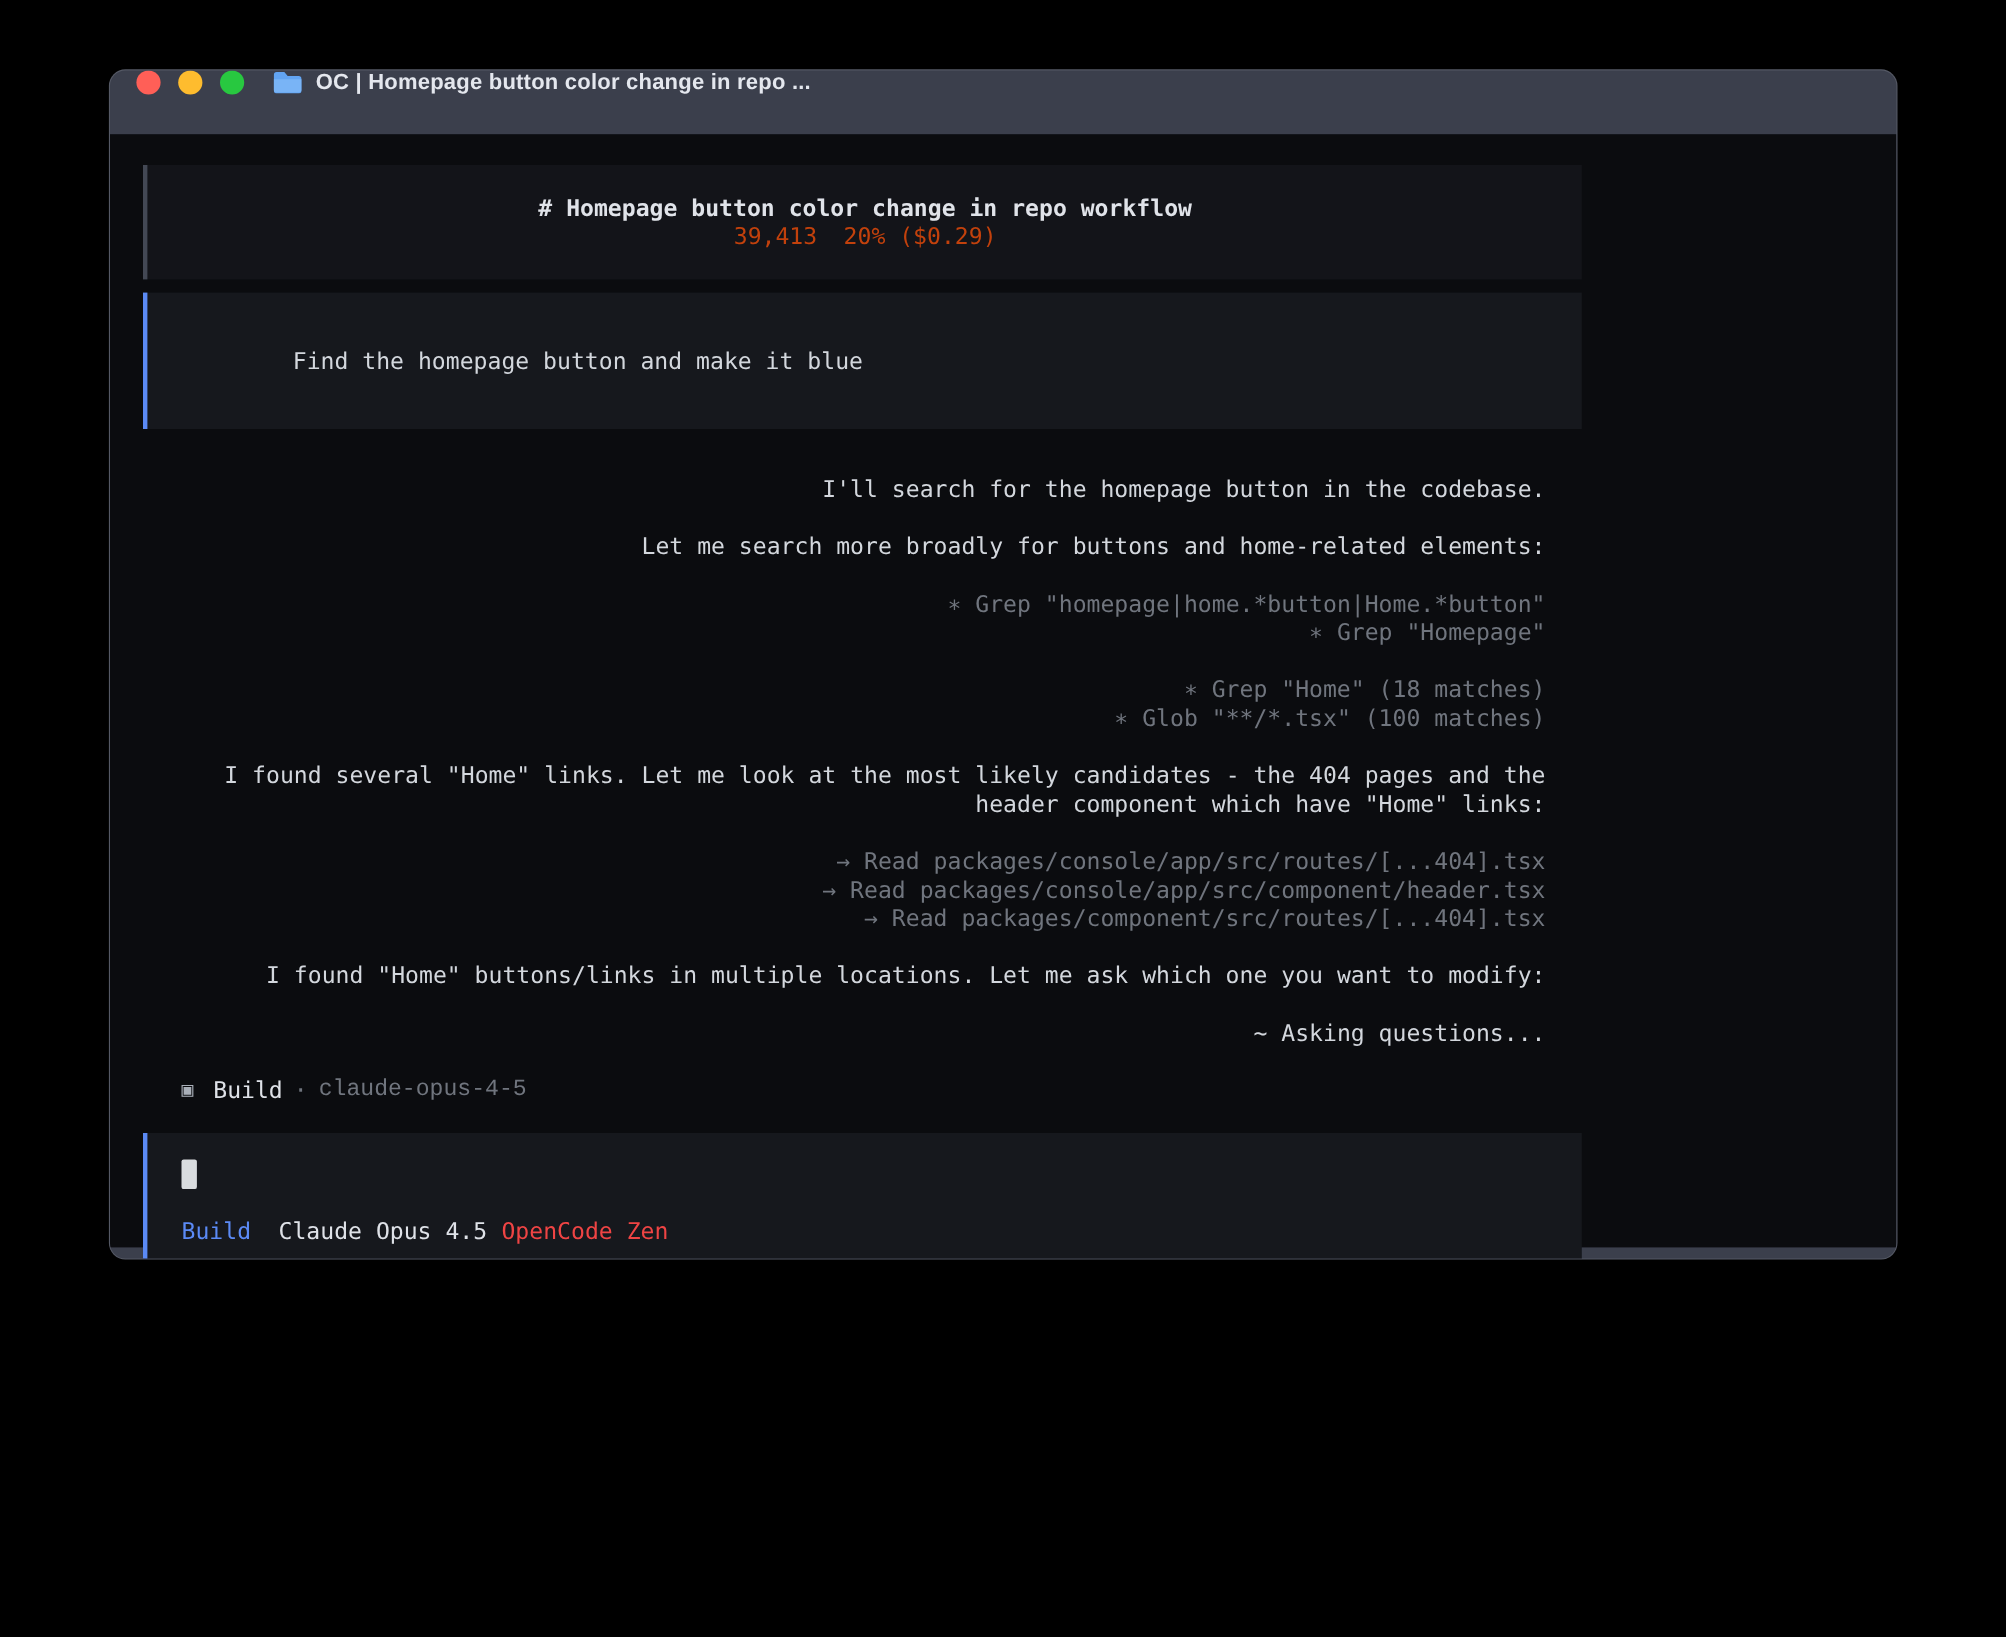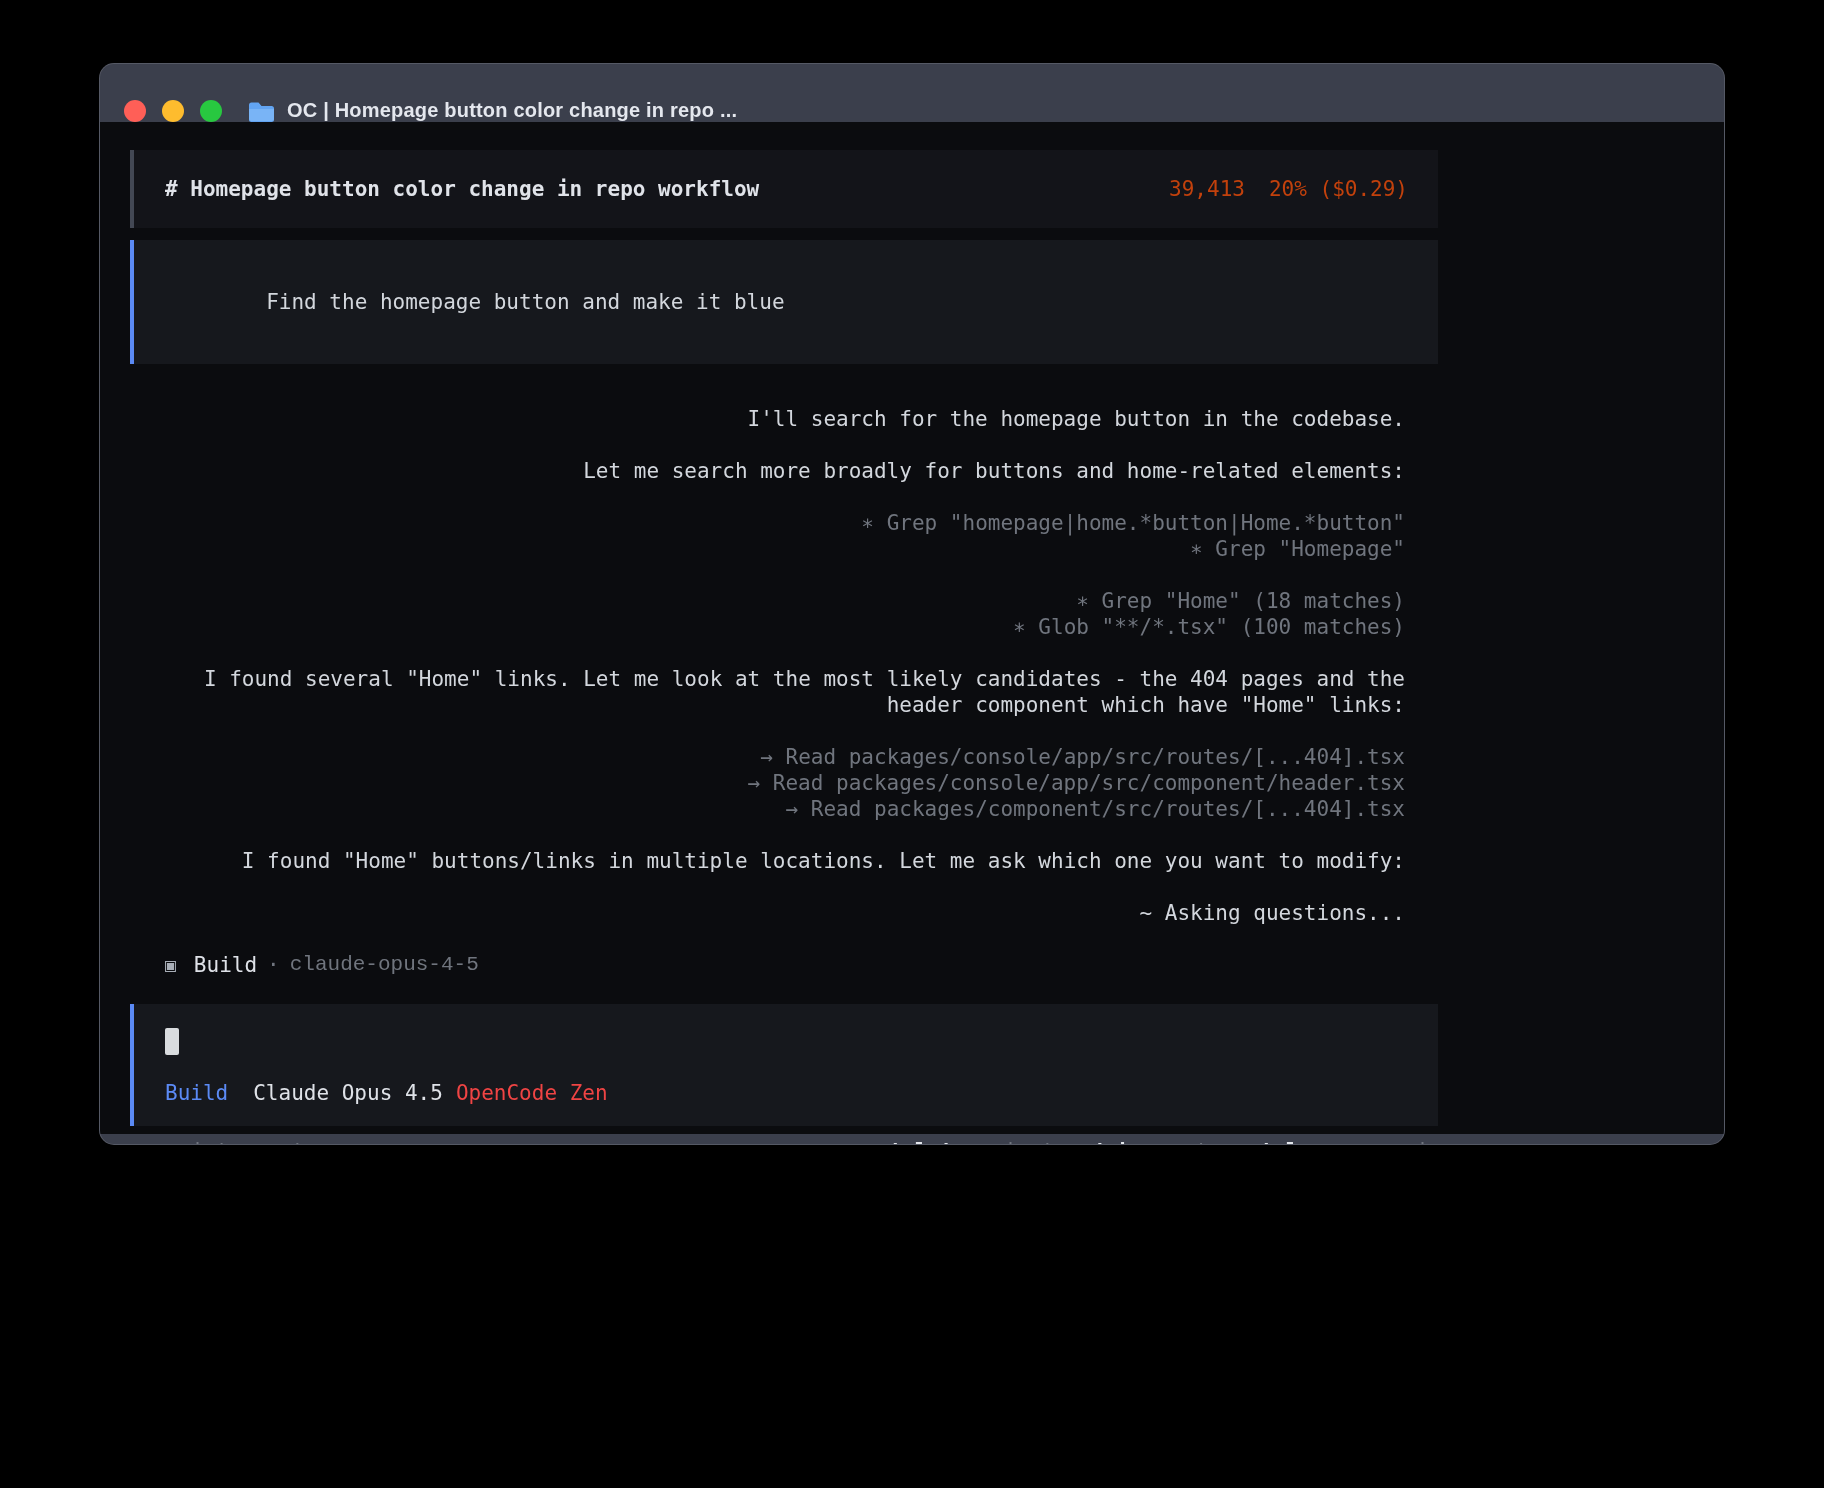--- a/index.html
+++ b/index.html
@@ -4,21 +4,21 @@
 <style>
   html,body { margin:0; padding:0; background:#000; }
   body { width:1824px; height:1488px; position:relative; overflow:hidden; }
 
   .window {
     position:absolute; left:100px; top:64px; width:1624px; height:1080px;
     background:#3b3f4c; border-radius:14px; overflow:hidden;
     box-shadow:0 0 0 1px #555965, 0 26px 60px rgba(0,0,0,.6);
   }
 
-  .titlebar { height:58px; display:flex; align-items:flex-end; padding:0 20px; }
+  .titlebar { height:58px; display:flex; align-items:flex-start; padding:0 20px; }
   .lights { display:flex; gap:16px; margin-left:4px; }
   .light { width:22px; height:22px; border-radius:50%; }
   .light.red { background:#ff5f57; }
   .light.yellow { background:#febc2e; }
   .light.green { background:#28c840; }
   .folder-wrap { margin-left:26px; display:flex; align-items:center; }
   .win-title {
     margin-left:12px; font:700 20px "Liberation Sans", sans-serif;
     color:#e4e7ee; letter-spacing:.2px; white-space:nowrap;
   }
@@ -28,20 +28,21 @@
     background:#0b0c0f; font:21px/26px "DejaVu Sans Mono", monospace;
     color:#d3d7dd;
   }
 
   .col { position:absolute; left:30px; top:28px; width:1308px; }
 
   .session-header {
     display:flex; justify-content:space-between; align-items:center;
     background:#131419; border-left:4px solid #434854;
     padding:26px 30px 26px 31px;
+    flex-direction:column;
   }
   .sh-title { font-weight:700; color:#e0e3e9; white-space:pre; }
   .sh-stats { color:#c2410c; display:flex; gap:24px; white-space:pre;text-align:center; }
 
   .user-msg {
     margin-top:12px; background:#16181d; border-left:4px solid #5b8af5;
     padding:23px 30px 23px 31px; white-space:pre;
   }
 
   .messages { margin-top:42px; padding:0 33px 0 35px;text-align:right; }

